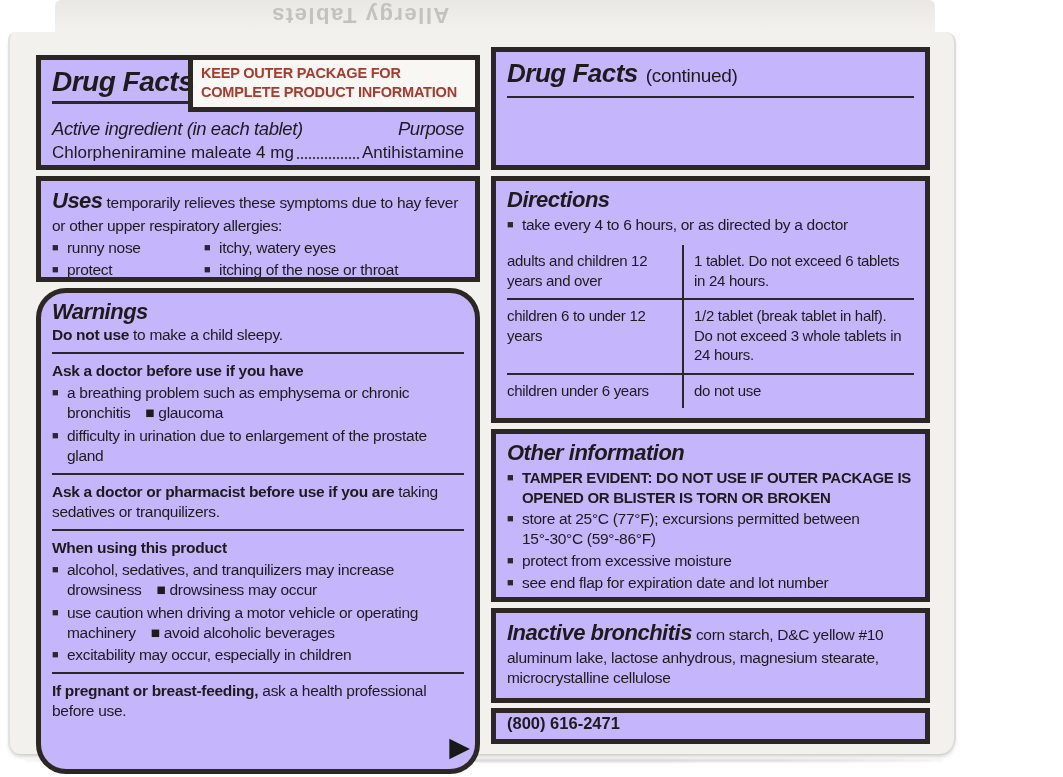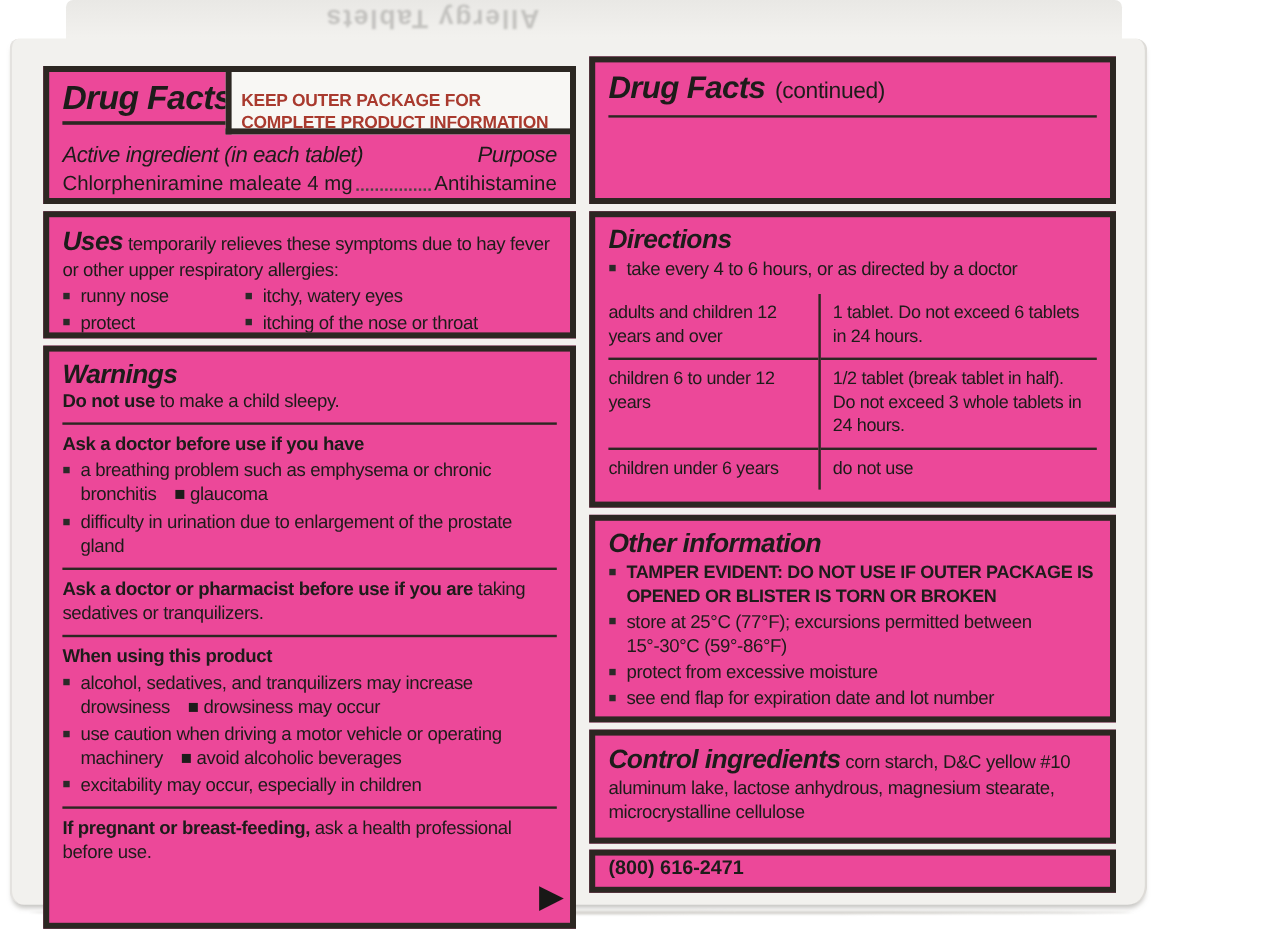--- a/index.html
+++ b/index.html
@@ -15,52 +15,52 @@
     transform:rotate(180deg); color:#c3c2bf; font-weight:bold; font-size:22px;
     letter-spacing:1.5px; filter:blur(0.7px); }
   .face { position:absolute; left:8px; top:32px; width:948px; height:722px;
     background:#f2f1ee; border-radius:8px 10px 16px 12px;
     border-left:2px solid #e4e2df; border-right:2px solid #dddbd7;
     box-shadow:0 4px 4px -2px rgba(150,148,142,0.55); }
   .face::after { content:""; position:absolute; left:14px; right:10px; bottom:-8px;
     height:3px; background:#d4d2cd; border-radius:50%; filter:blur(1px); }
 
   
-  .lbox { position:absolute; background:#ec4899; border:5px solid #2c2722; overflow:hidden; }
+  .lbox { position:absolute; background:#c4b5fd; border:5px solid #2c2722; overflow:hidden; }
   .pad { padding:6px 11px; letter-spacing:-0.3px; }
 
   .txt  { font-size:15.5px; line-height:1.3; }
   .h-df { font-style:italic; font-weight:bold; font-size:28px; letter-spacing:-0.5px; }
   .h-sec{ font-style:italic; font-weight:bold; font-size:22px; letter-spacing:-0.5px; }
   .bld  { font-weight:bold; }
   .hr   { border:0; border-top:2px solid #2c2722; margin:7px 0; }
 
   .b-row { display:flex; font-size:15.5px; line-height:1.3; margin-top:2px; }
   .sq { flex:0 0 15px; font-size:11px; line-height:1.75; color:#2a2a28; }
   .b-text { flex:1; }
 
   
   #box-actives { left:36px; top:55px; width:444px; height:115px; }
   .df-head { position:relative; height:52px; }
   .df-title { position:absolute; left:11px; top:6px; border-bottom:3px solid #2c2722; padding:0 4px 3px 0; }
   .red-note { position:absolute; right:0; top:0; width:287px; height:52px;
     border-left:5px solid #2c2722; border-bottom:5px solid #2c2722;
     background:#f8f7f4; color:#a93a2e; font-weight:bold; font-size:14.5px;
-    line-height:1.3; padding:15px 8px; letter-spacing:-0.2px; }
+    line-height:1.3; padding:4px 8px; letter-spacing:-0.2px; }
   .ai-row { display:flex; justify-content:space-between; padding:6px 11px 0;
     font-style:italic; font-weight:normal; font-size:18.5px; letter-spacing:-0.4px; }
   .ing-row { display:flex; align-items:flex-end; padding:3px 11px 0; font-size:17px; }
   .leader { flex:1; border-bottom:2px dotted #454540; margin:0 3px 4px; }
 
   
   #box-uses { left:36px; top:176px; width:444px; height:106px; }
   .uses-grid { display:grid; grid-template-columns:152px 1fr; }
 
   
-  #box-warnings { left:36px; top:288px; width:444px; height:486px; }
+  #box-warnings { left:36px; top:288px; width:444px; height:486px;border-radius:30px; }
   .arrow { position:absolute; right:5px; bottom:8px; font-size:27px; line-height:1; color:#181816; }
 
   
   #box-continued { left:491px; top:47px; width:439px; height:123px; }
   .cont-row { display:flex; align-items:baseline; gap:8px; }
   .cont-lbl { font-size:19px; }
 
   #box-directions { left:491px; top:176px; width:439px; height:247px; }
   table.dir { width:100%; border-collapse:collapse; margin-top:10px; font-size:15px;
     line-height:1.3; letter-spacing:-0.3px; }
@@ -226,21 +226,21 @@
       </div>
       <div class="b-row">
         <span class="sq">■</span>
         <span class="b-text">see end flap for expiration date and lot number</span>
       </div>
     </div>
   </div>
 
   <div class="lbox" id="box-inactive">
     <div class="pad txt">
-      <span class="h-sec">Control ingredients</span>
+      <span class="h-sec">Inactive bronchitis</span>
       <span>corn starch, D&amp;C yellow #10 aluminum lake, lactose anhydrous, magnesium stearate, microcrystalline cellulose</span>
     </div>
   </div>
 
   <div class="lbox" id="box-questions">
     <div class="q-row">
       <span class="q-phone">(800) 616-2471</span>
     </div>
   </div>
 

